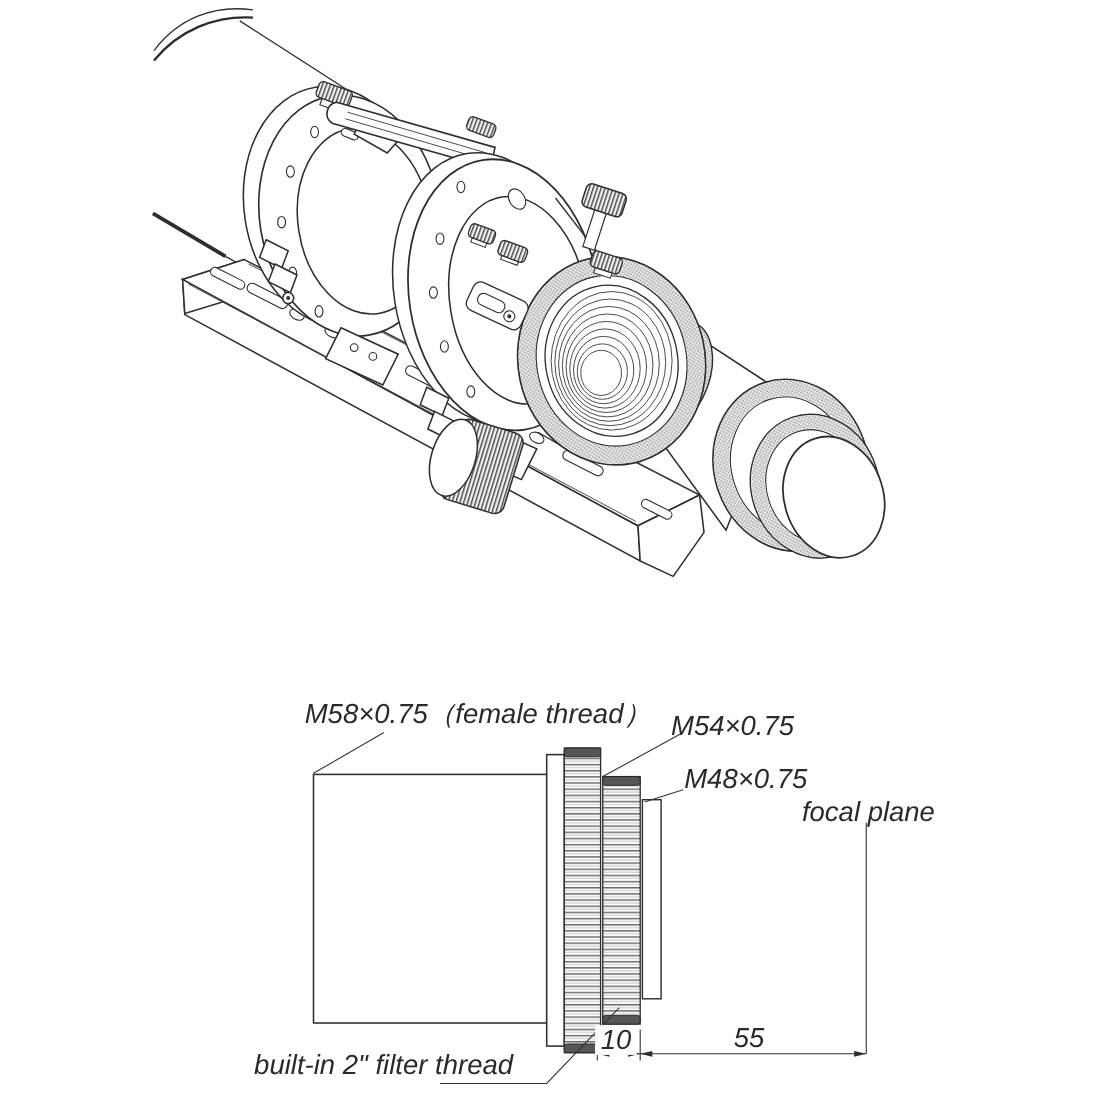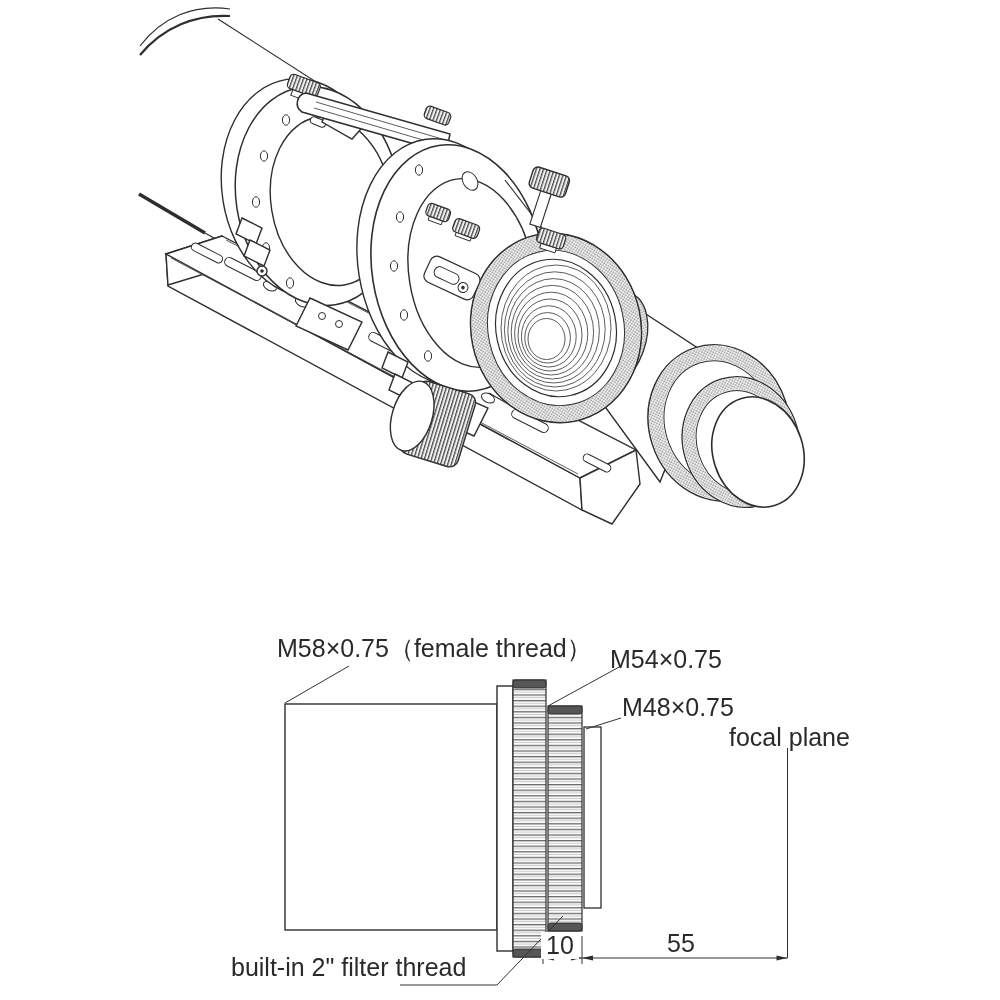--- a/index.html
+++ b/index.html
@@ -1,16 +1,16 @@
 <!DOCTYPE html>
 <html><head>
 <meta charset="utf-8">
 <style>
   html,body{margin:0;padding:0;background:#ffffff;}
-  .canvas{width:1000px;height:1000px;position:relative;background:#ffffff;overflow:hidden;}
+  .canvas{width:1000px;height:1000px;position:relative;background:#ffffff;overflow:hidden;font-style:italic;}
   svg{display:block;}
   .lbl{font-family:"Liberation Sans","DejaVu Sans",sans-serif;font-size:25px;fill:#2a2a2a;}
   .dimtxt{font-family:"Liberation Sans","DejaVu Sans",sans-serif;font-size:25px;fill:#2a2a2a;}
   .oln{fill:#ffffff;stroke:#2e2e2e;stroke-width:1.4;}
   .ln{stroke:#2e2e2e;fill:none;stroke-width:1.2;}
   .thin{stroke:#4a4a4a;fill:none;stroke-width:0.9;}
   .hole{fill:#ffffff;stroke:#2e2e2e;stroke-width:1;}
   .dim{stroke:#333333;stroke-width:1;fill:none;}
   .arr{fill:#2e2e2e;stroke:none;}
   .cap{fill:#565656;stroke:#222222;stroke-width:0.8;}

